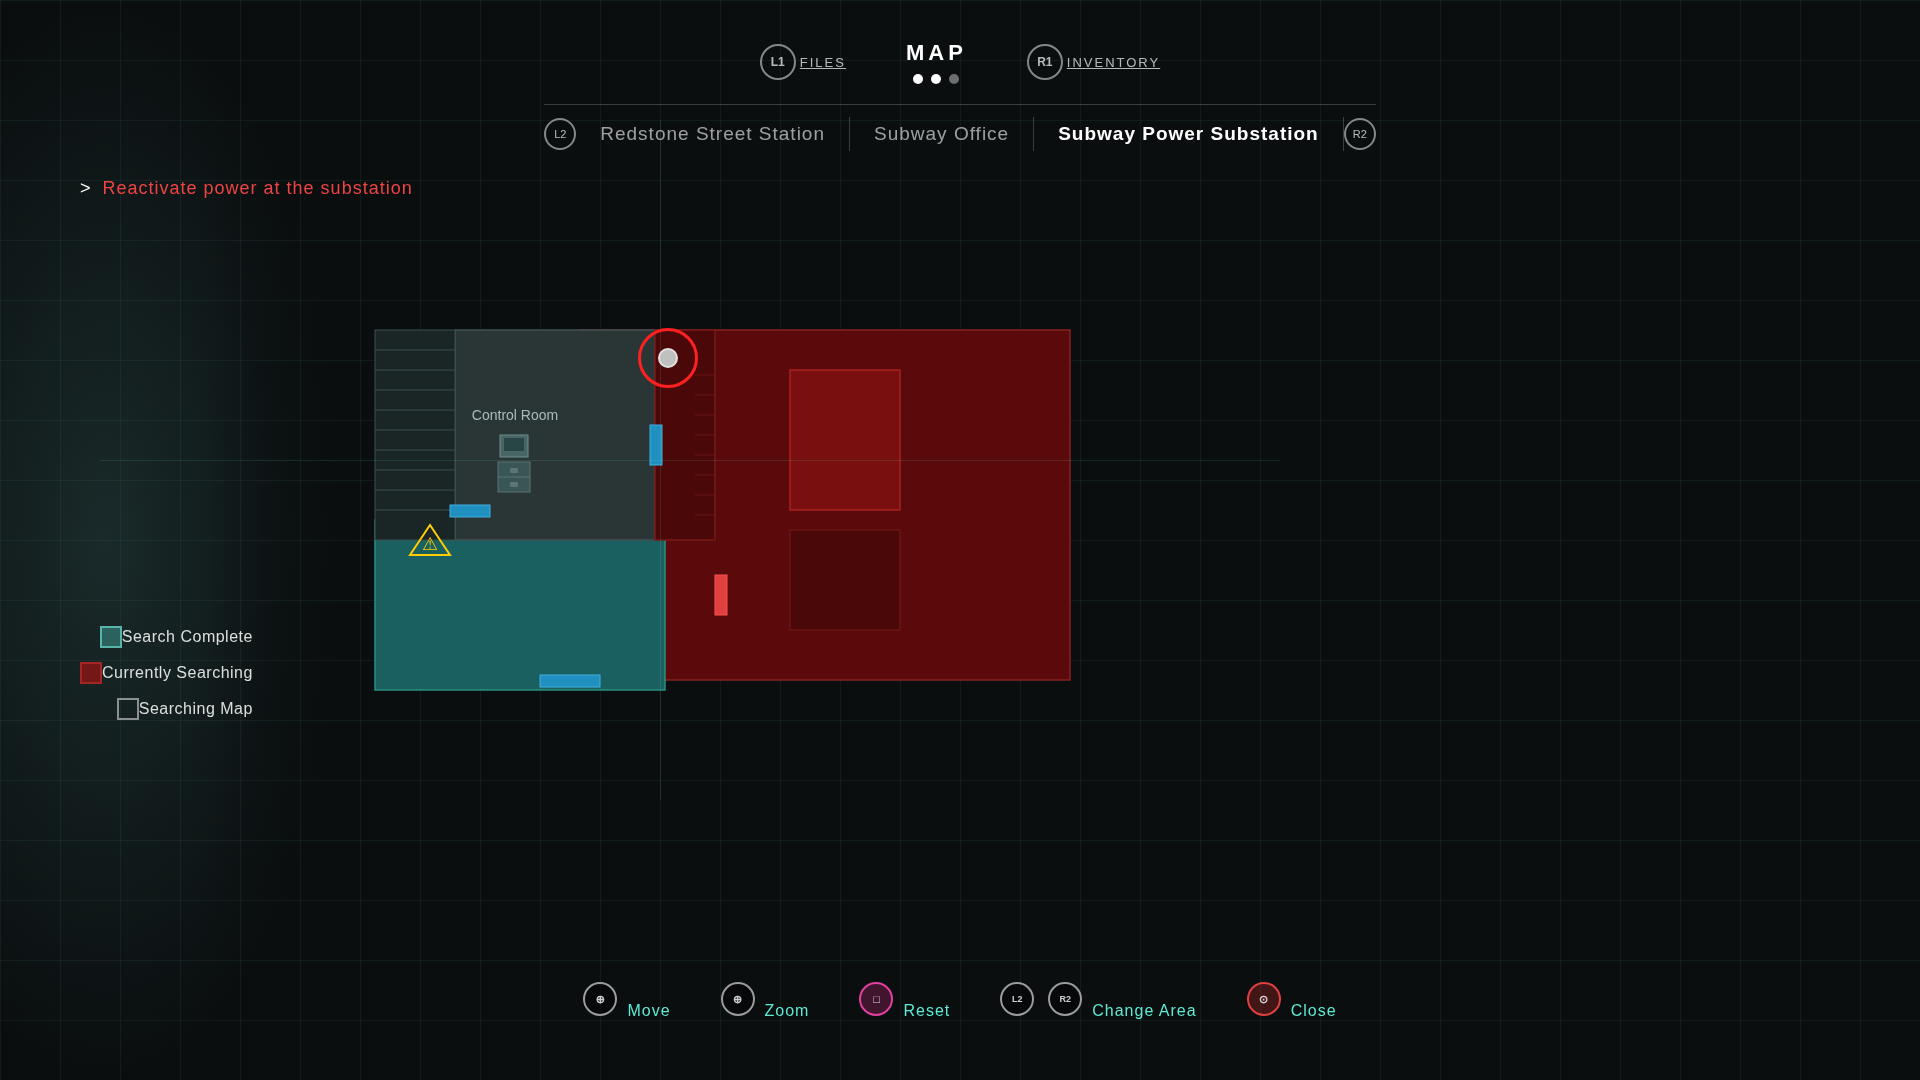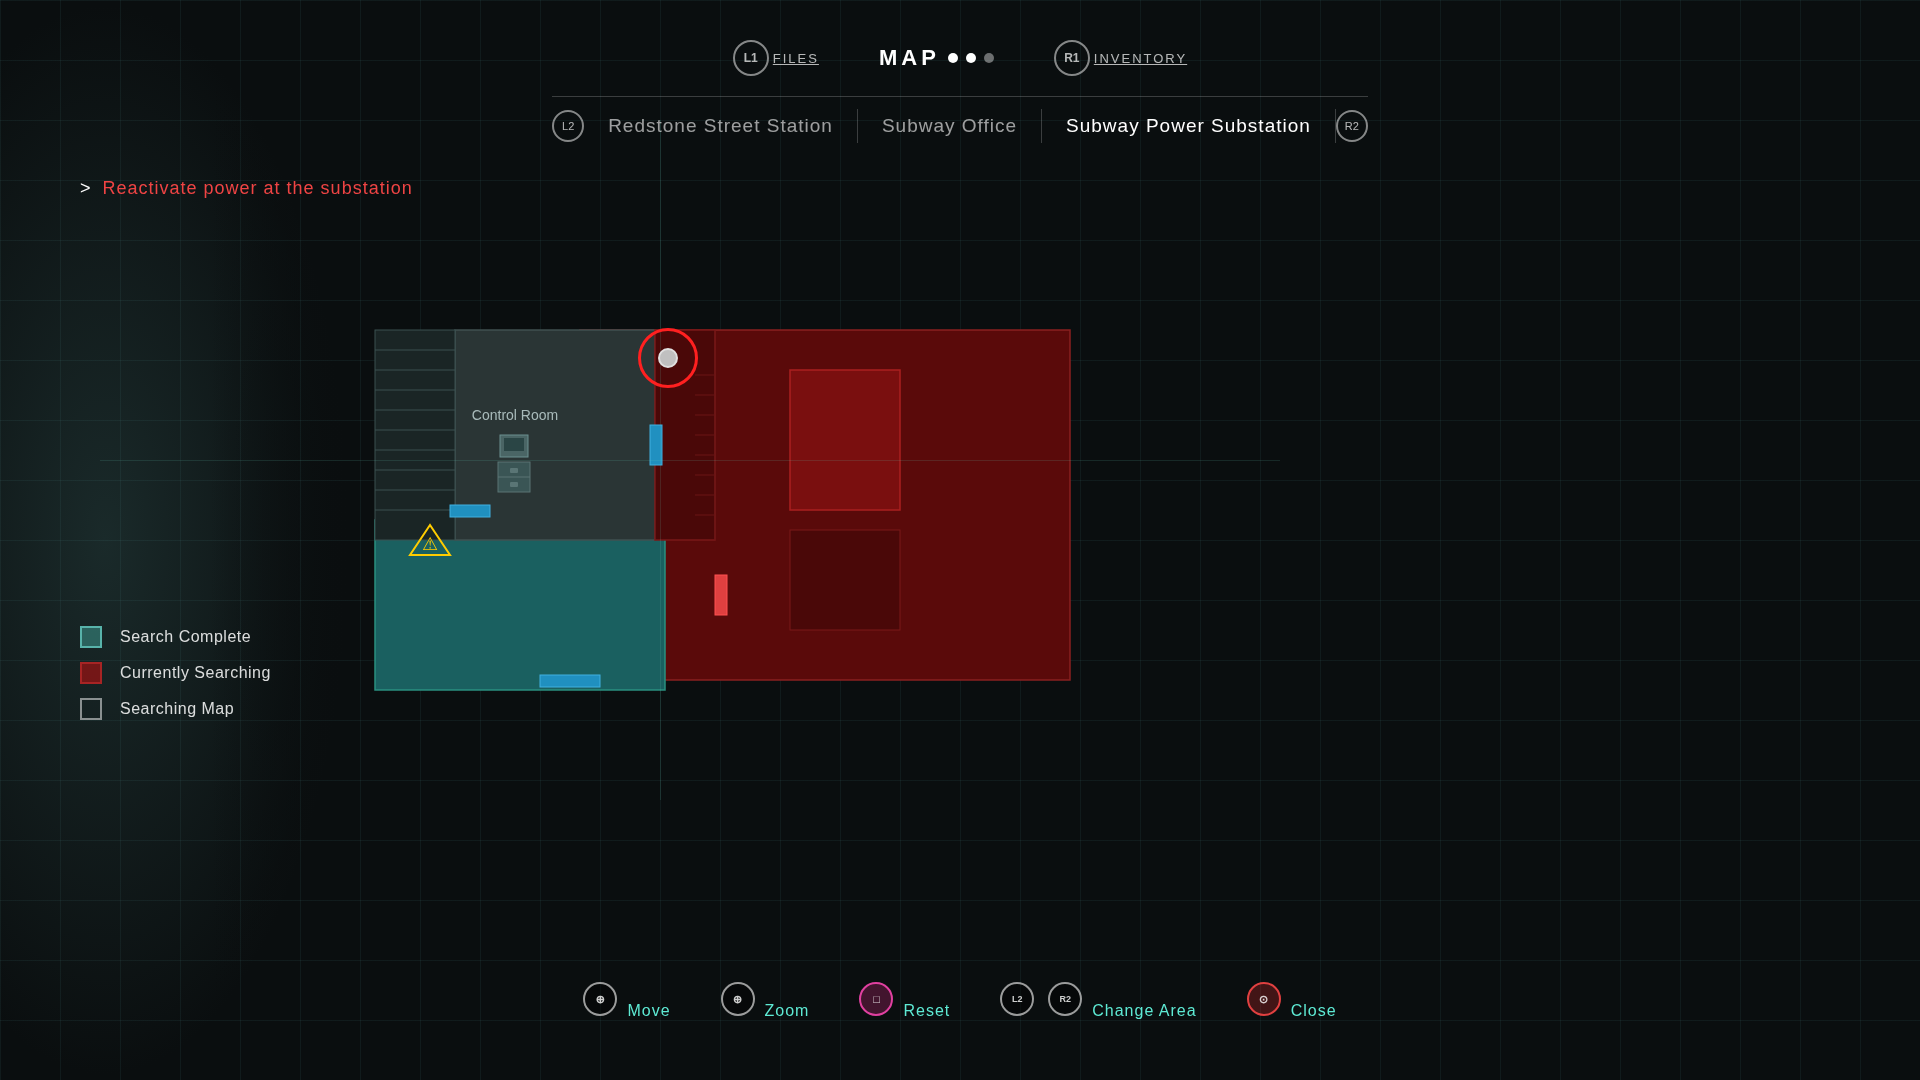--- a/index.html
+++ b/index.html
@@ -91,21 +91,21 @@
     .nav-tab-label {
       font-size: 13px;
       letter-spacing: 2px;
       color: rgba(255,255,255,0.7);
       text-transform: uppercase;
       text-decoration: underline;
     }
 
     .nav-tab-center {
       display: flex;
-      flex-direction: row;
+      flex-direction: column;
       align-items: center;
       gap: 8px;
     }
 
     .nav-tab-center-label {
       font-size: 22px;
       letter-spacing: 4px;
       color: #ffffff;
       text-transform: uppercase;
       font-weight: bold;
@@ -151,21 +151,21 @@
     .area-item {
       padding: 6px 24px;
       font-size: 19px;
       color: rgba(255,255,255,0.6);
       border-right: 1px solid rgba(255,255,255,0.2);
       letter-spacing: 1px;
     }
 
     .area-item.active {
       color: #ffffff;
-      font-weight: normal;
+      font-weight: bold;
     }
 
     .area-item:last-of-type {
       border-right: none;
     }
 
     
     .objective {
       position: absolute;
       top: 178px;
@@ -236,21 +236,22 @@
       left: 80px;
       z-index: 10;
       display: flex;
       flex-direction: column;
       gap: 14px;
     }
 
     .legend-item {
       display: flex;
       align-items: center;
-      gap: 18px;
+      gap: 0;
+      justify-content: flex-end;
     }
 
     .legend-box {
       width: 22px;
       height: 22px;
       border: 2px solid rgba(255,255,255,0.6);
     }
 
     .legend-box.teal {
       background: rgba(64, 160, 150, 0.5);

